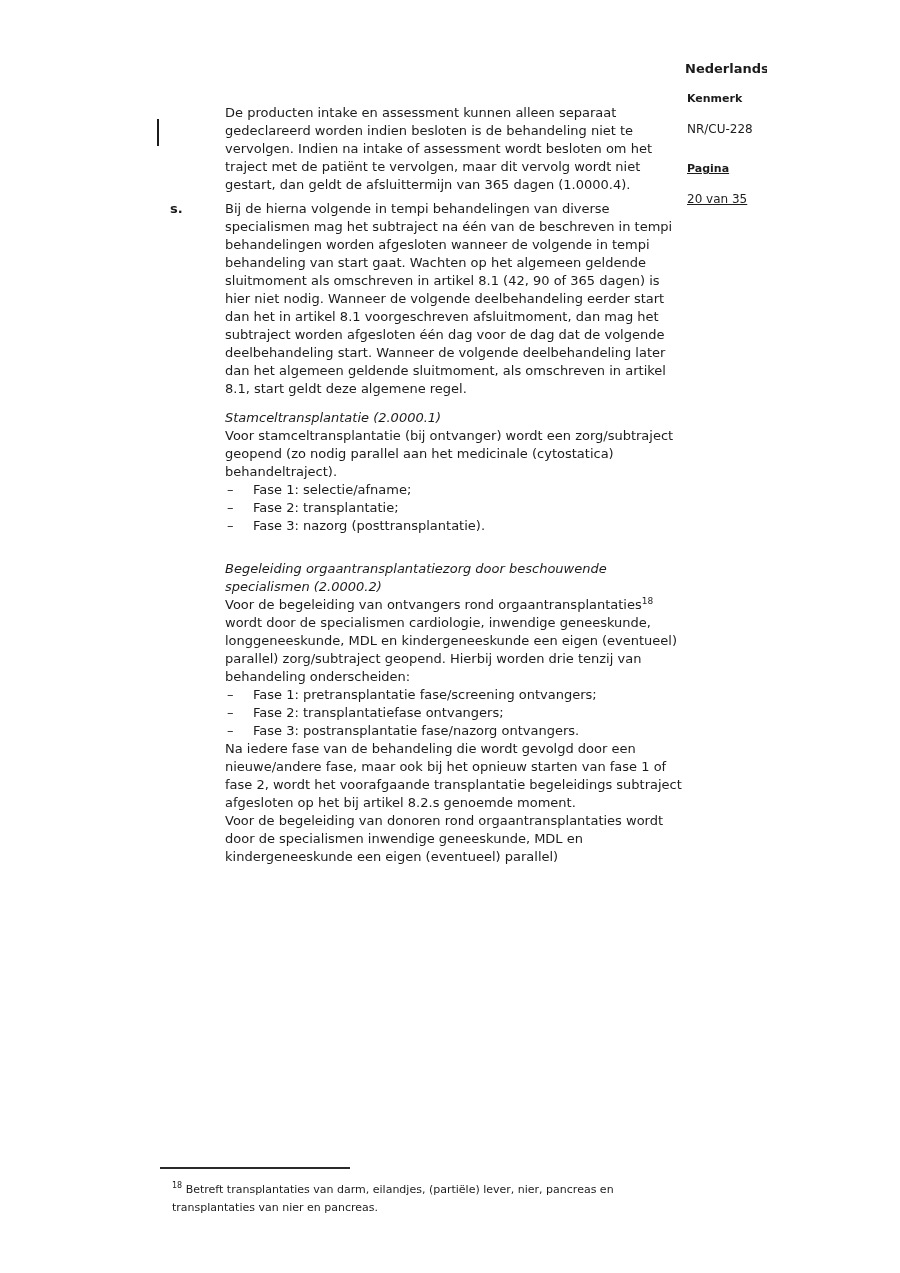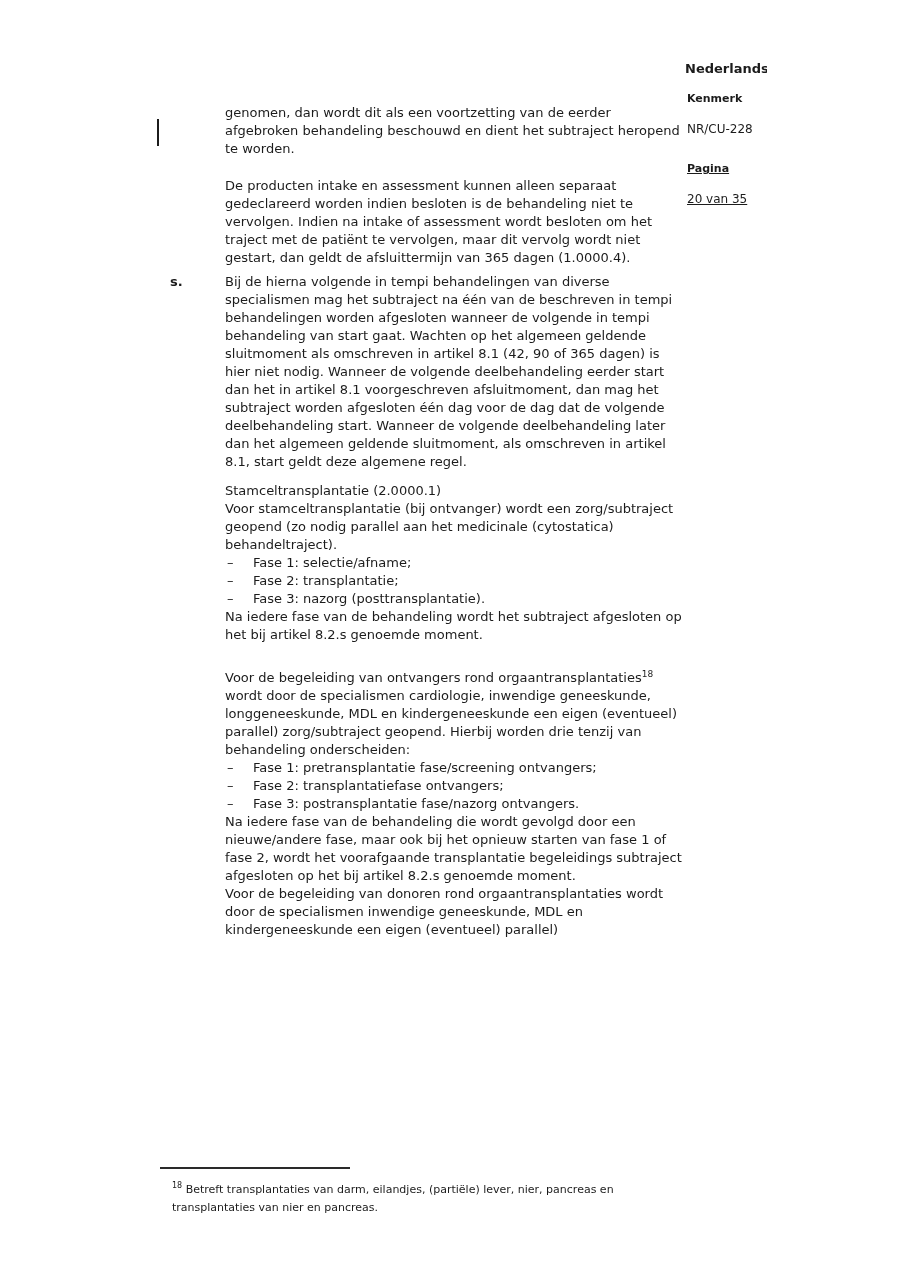--- a/index.html
+++ b/index.html
@@ -65,21 +65,21 @@
     margin-top: 6px;
   }
   .letter-label {
     position: absolute;
     left: -55px;
     top: 0;
     font-weight: bold;
   }
   .section-stamcel { margin-top: 11px; }
   .section-begeleiding { margin-top: 25px; }
-  .sec-heading { }
+  .sec-heading { font-style: italic; }
   .dash-item {
     position: relative;
     padding-left: 28px;
   }
   .dash-glyph {
     position: absolute;
     left: 2px;
     top: 0;
   }
   .donor-para { margin-top: 0; }
@@ -124,21 +124,20 @@
     <div class="meta-block">
       <div class="meta-label">Pagina</div>
       <div class="meta-value">20 van 35</div>
     </div>
   </div>
 
   <div class="change-bar"></div>
 
   <div class="doc-body">
 
-    <p class="para para-gap">genomen, dan wordt dit als een voortzetting van de eerder afgebroken behandeling beschouwd en dient het subtraject heropend te worden.</p>
 
     <p class="para">De producten intake en assessment kunnen alleen separaat gedeclareerd worden indien besloten is de behandeling niet te vervolgen. Indien na intake of assessment wordt besloten om het traject met de patiënt te vervolgen, maar dit vervolg wordt niet gestart, dan geldt de afsluittermijn van 365 dagen (1.0000.4).</p>
 
     <div class="lettered">
       <span class="letter-label">s.</span>
       <p class="para">Bij de hierna volgende in tempi behandelingen van diverse specialismen mag het subtraject na één van de beschreven in tempi behandelingen worden afgesloten wanneer de volgende in tempi behandeling van start gaat. Wachten op het algemeen geldende sluitmoment als omschreven in artikel 8.1 (42, 90 of 365 dagen) is hier niet nodig. Wanneer de volgende deelbehandeling eerder start dan het in artikel 8.1 voorgeschreven afsluitmoment, dan mag het subtraject worden afgesloten één dag voor de dag dat de volgende deelbehandeling start. Wanneer de volgende deelbehandeling later dan het algemeen geldende sluitmoment, als omschreven in artikel 8.1, start geldt deze algemene regel.</p>
     </div>
 
     <div class="section section-stamcel">
       <div class="sec-heading">Stamceltransplantatie (2.0000.1)</div>
@@ -148,24 +147,24 @@
         <span>Fase 1: selectie/afname;</span>
       </div>
       <div class="dash-item">
         <span class="dash-glyph">–</span>
         <span>Fase 2: transplantatie;</span>
       </div>
       <div class="dash-item">
         <span class="dash-glyph">–</span>
         <span>Fase 3: nazorg (posttransplantatie).</span>
       </div>
-      <p class="para">Na iedere fase van de behandeling wordt het subtraject afgesloten op het bij artikel 8.2.s genoemde moment.</p>
     </div>
 
     <div class="section section-begeleiding">
+      <div class="sec-heading">Begeleiding orgaantransplantatiezorg door beschouwende specialismen (2.0000.2)</div>
       <p class="para">
         <span>Voor de begeleiding van ontvangers rond orgaantransplantaties</span><sup class="body-sup">18</sup><span> wordt door de specialismen cardiologie, inwendige geneeskunde, longgeneeskunde, MDL en kindergeneeskunde een eigen (eventueel) parallel) zorg/subtraject geopend. Hierbij worden drie tenzij van behandeling onderscheiden:</span>
       </p>
       <div class="dash-item">
         <span class="dash-glyph">–</span>
         <span>Fase 1: pretransplantatie fase/screening ontvangers;</span>
       </div>
       <div class="dash-item">
         <span class="dash-glyph">–</span>
         <span>Fase 2: transplantatiefase ontvangers;</span>

